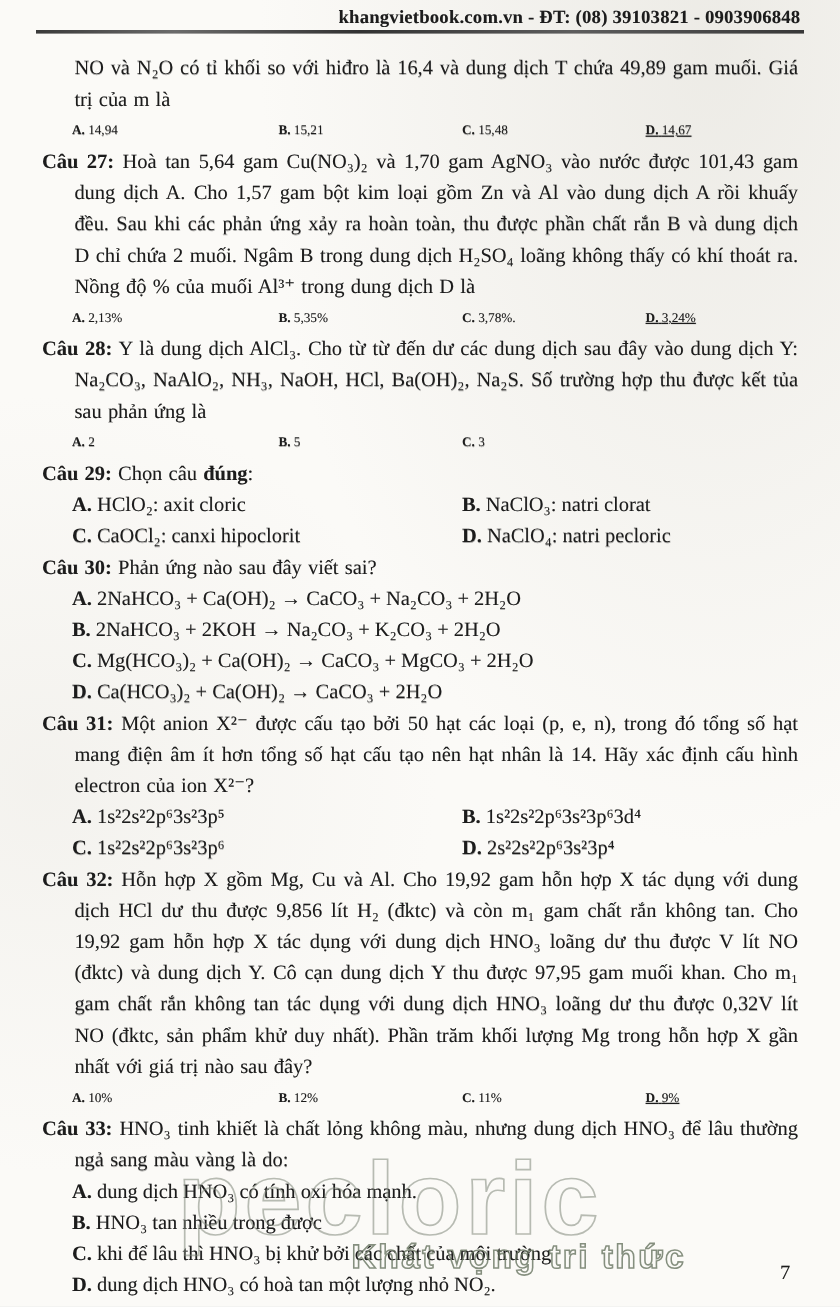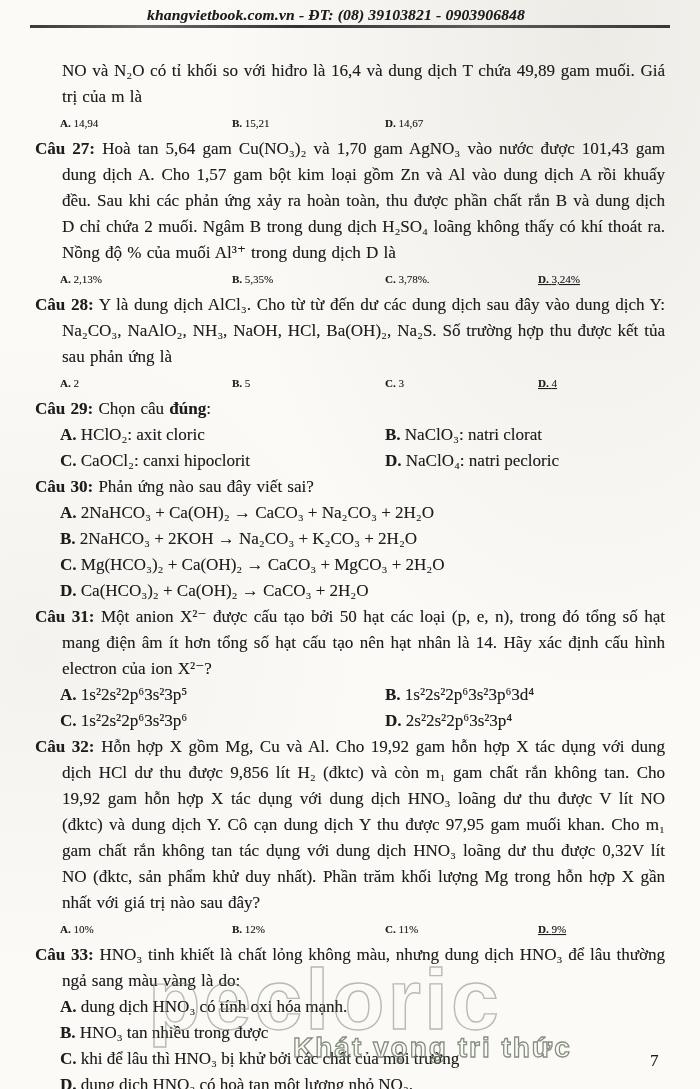--- a/index.html
+++ b/index.html
@@ -6,37 +6,36 @@
   .page{
     position:relative;width:700px;height:1089px;margin:0 auto;
     background:
       radial-gradient(ellipse at 85% 3%, rgba(225,223,216,.55), transparent 45%),
       radial-gradient(ellipse at 5% 60%, rgba(232,230,224,.4), transparent 35%),
       #fbfaf7;
     font-family:"Liberation Serif","DejaVu Serif",serif;
     color:#1c1c1c;overflow:hidden;
   }
   .header{
-    position:absolute;top:6px;left:5px;right:33px;text-align:center;
+    position:absolute;top:6px;left:5px;right:33px;text-align:right;
     font-weight:bold;font-size:15.5px;letter-spacing:.2px;
     text-shadow:.2px .2px 0 rgba(20,20,20,.4);
-    font-style:italic;
   }
   .rule{
     position:absolute;top:25px;left:30px;right:30px;height:3px;
     background:linear-gradient(90deg,#3a3a3a,#6b6b6b 18%,#323232 42%,#5d5d5d 70%,#383838);
     filter:blur(.4px);
   }
   .content{position:absolute;top:44px;left:35px;width:630px;}
   .stem{
     margin:0;text-align:justify;font-size:17px;line-height:26px;
     padding-left:27px;text-indent:-27px;word-spacing:1px;
     text-shadow:.2px .2px 0 rgba(20,20,20,.35);
   }
-  .question.no-label .stem{text-indent:0;margin-top:14px;}
+  .question.no-label .stem{text-indent:0;}
   .qlabel{font-weight:bold;}
   .opt-row{display:flex;padding-left:25px;font-size:11px;line-height:26px;
     text-shadow:.2px .2px 0 rgba(20,20,20,.35);}
   .opt-row .opt:nth-child(1){width:172px;}
   .opt-row .opt:nth-child(2){width:153px;}
   .opt-row .opt:nth-child(3){width:153px;}
   .opt-row .opt:nth-child(4){flex:1;text-decoration:underline;}
   .opt-grid{display:grid;grid-template-columns:325px 1fr;padding-left:25px;
     font-size:17px;line-height:26px;text-shadow:.2px .2px 0 rgba(20,20,20,.35);}
   .opt-list{text-shadow:.2px .2px 0 rgba(20,20,20,.35);}
@@ -64,39 +63,39 @@
   <div class="header">
     <span>khangvietbook.com.vn - ĐT: (08) 39103821 - 0903906848</span>
   </div>
   <div class="rule"></div>
   <div class="content" id="content">
       <div class="question no-label">
         <p class="stem"><span>NO và N₂O có tỉ khối so với hiđro là 16,4 và dung dịch T chứa 49,89 gam muối. Giá trị của m là</span></p>
         <div class="opt-row">
           <div class="opt"><span class="letter">A.</span> <span>14,94</span></div>
           <div class="opt"><span class="letter">B.</span> <span>15,21</span></div>
+          <div class="opt"><span class="letter">C.</span> <span>15,48</span></div>
           <div class="opt"><span class="letter">D.</span> <span>14,67</span></div>
         </div>
       </div>
       <div class="question">
         <p class="stem"><span class="qlabel">Câu 27:</span> <span>Hoà tan 5,64 gam Cu(NO₃)₂ và 1,70 gam AgNO₃ vào nước được 101,43 gam dung dịch A. Cho 1,57 gam bột kim loại gồm Zn và Al vào dung dịch A rồi khuấy đều. Sau khi các phản ứng xảy ra hoàn toàn, thu được phần chất rắn B và dung dịch D chỉ chứa 2 muối. Ngâm B trong dung dịch H₂SO₄ loãng không thấy có khí thoát ra. Nồng độ % của muối Al³⁺ trong dung dịch D là</span></p>
         <div class="opt-row">
           <div class="opt"><span class="letter">A.</span> <span>2,13%</span></div>
           <div class="opt"><span class="letter">B.</span> <span>5,35%</span></div>
           <div class="opt"><span class="letter">C.</span> <span>3,78%.</span></div>
           <div class="opt"><span class="letter">D.</span> <span>3,24%</span></div>
         </div>
       </div>
       <div class="question">
         <p class="stem"><span class="qlabel">Câu 28:</span> <span>Y là dung dịch AlCl₃. Cho từ từ đến dư các dung dịch sau đây vào dung dịch Y: Na₂CO₃, NaAlO₂, NH₃, NaOH, HCl, Ba(OH)₂, Na₂S. Số trường hợp thu được kết tủa sau phản ứng là</span></p>
         <div class="opt-row">
           <div class="opt"><span class="letter">A.</span> <span>2</span></div>
           <div class="opt"><span class="letter">B.</span> <span>5</span></div>
           <div class="opt"><span class="letter">C.</span> <span>3</span></div>
-          <div class="opt"><span class="letter">D.</span> <span>4</span></div>
         </div>
       </div>
       <div class="question">
         <p class="stem"><span class="qlabel">Câu 29:</span> <span>Chọn câu </span><span class="qlabel">đúng</span><span>:</span></p>
         <div class="opt-grid">
           <div class="opt"><span class="letter">A.</span> <span>HClO₂: axit cloric</span></div>
           <div class="opt"><span class="letter">B.</span> <span>NaClO₃: natri clorat</span></div>
           <div class="opt"><span class="letter">C.</span> <span>CaOCl₂: canxi hipoclorit</span></div>
           <div class="opt"><span class="letter">D.</span> <span>NaClO₄: natri pecloric</span></div>
         </div>

